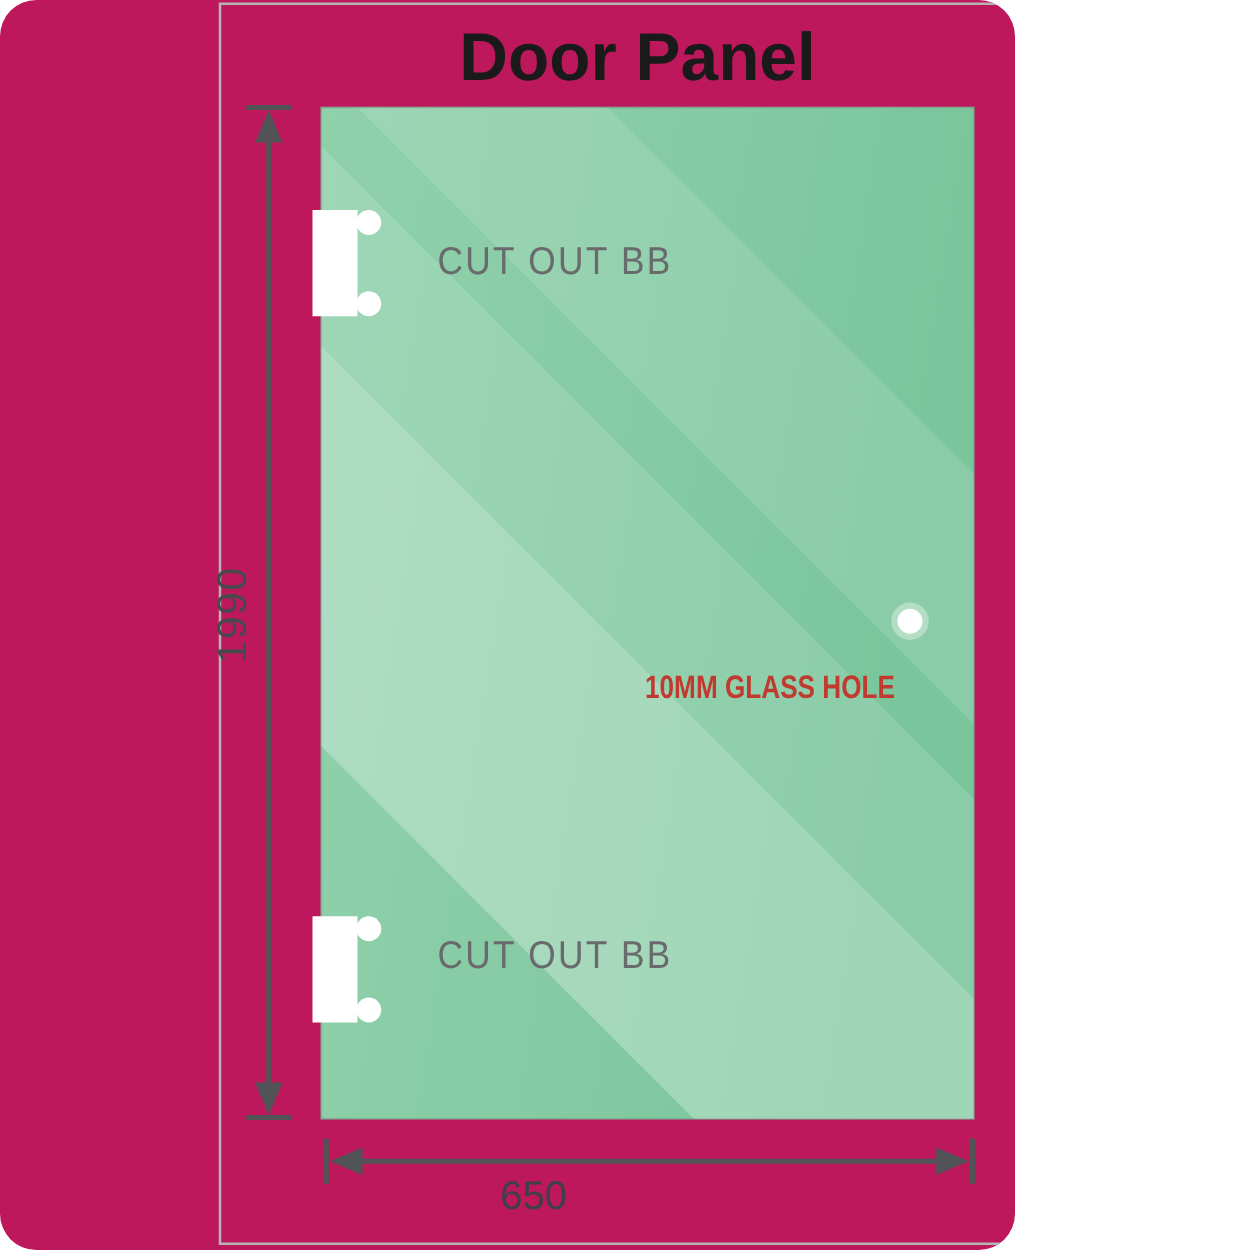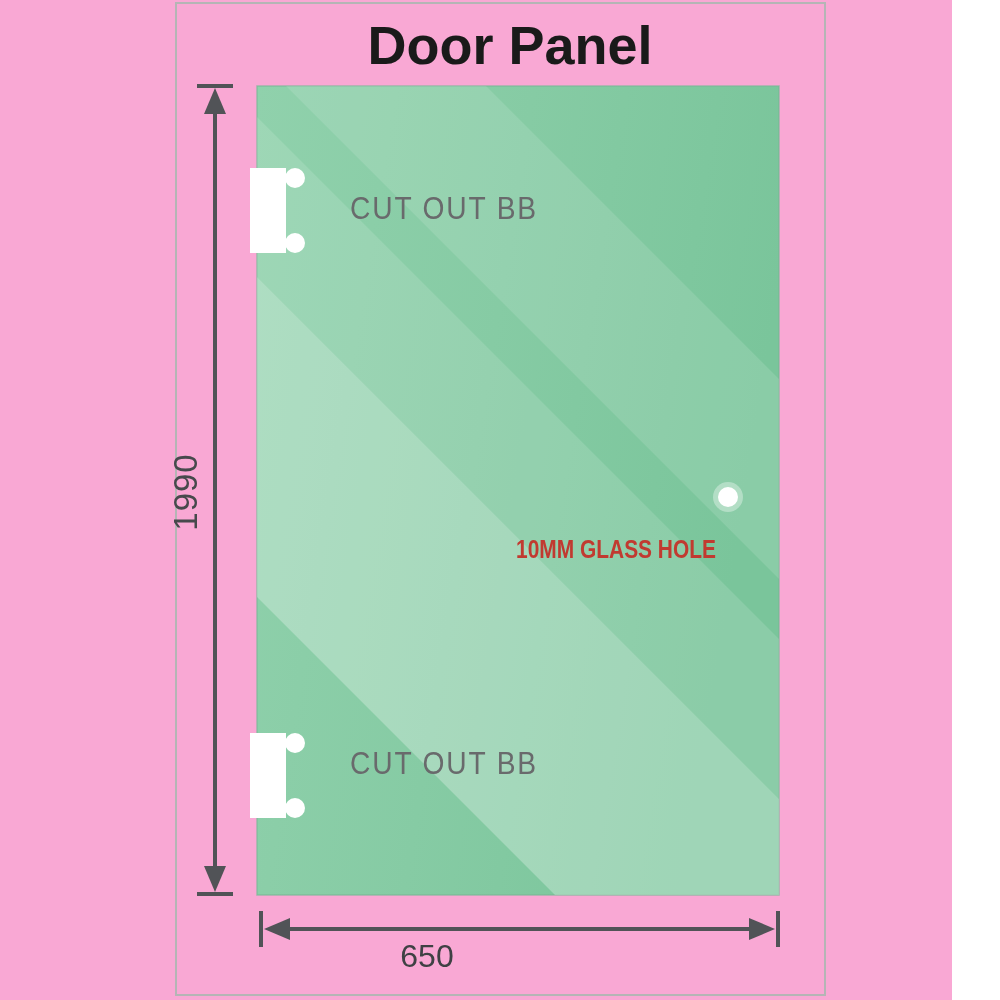--- a/index.html
+++ b/index.html
@@ -2,25 +2,26 @@
 <html><head>
 <meta charset="utf-8">
 <style>
   html, body {
     margin: 0;
     padding: 0;
     background: #ffffff;
   }
   .stage {
     position: relative;
-    width: 952px;
+    width: 812px;
     height: 1000px;
     font-family: "Liberation Sans", sans-serif;
-    background: #f9a8d4;
+    background: #be185d;
     overflow: hidden;
+    border-radius: 29px;
   }
   svg { display: block; }
   text { font-family: "Liberation Sans", sans-serif; }
 </style>
 </head>
 <body>
 
 <div class="stage">
   <svg width="1000" height="1000" viewBox="0 0 1000 1000">
 

